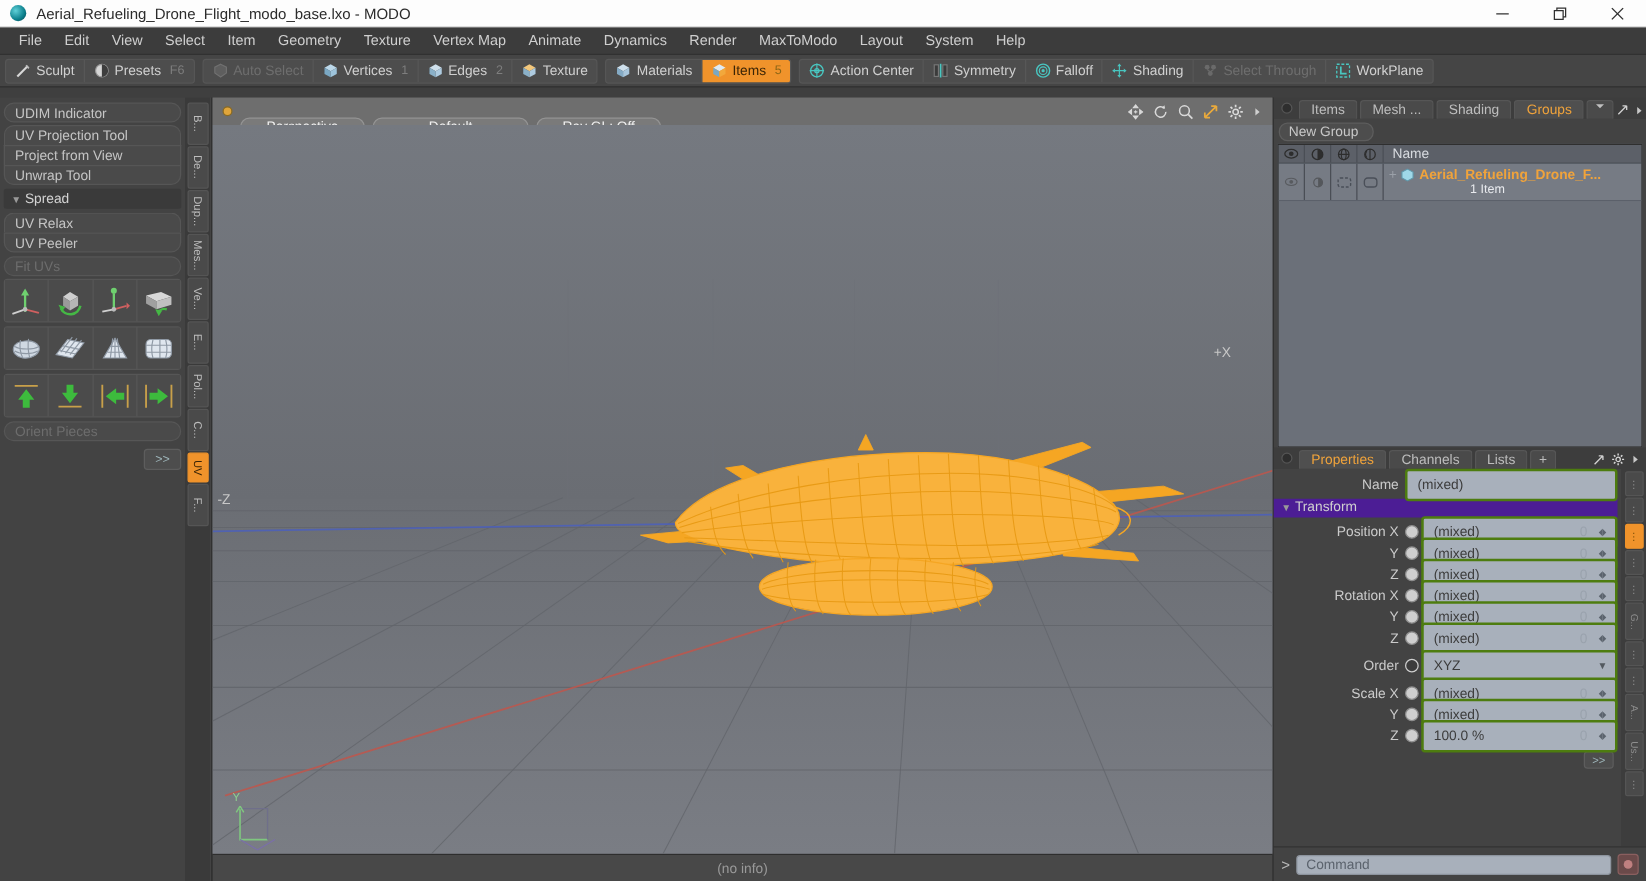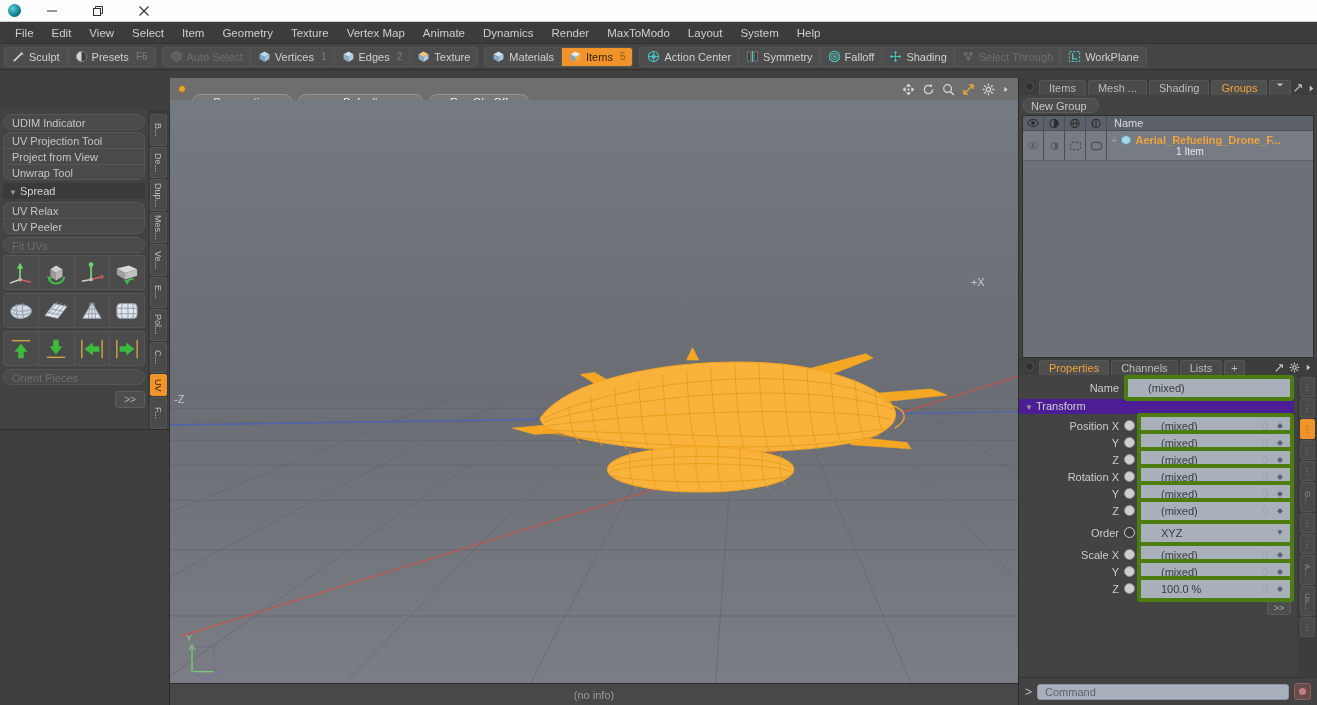--- a/index.html
+++ b/index.html
@@ -62,22 +62,22 @@
   .tbtn.active { background:#f0932b; color:#3a2406; }
   .tbtn .kcount { color:#7e7e7e; font-size:10px; margin-left:3px; }
   .tbtn.active .kcount { color:#8a6516; }
   .ico { width:13px;height:13px;flex:none; display:block; }
 
   
   .main { position:absolute; top:78px; left:0; right:0; bottom:0; display:flex; }
 
   
   .left-panel {
-    width:170px; background:#434343; display:flex; flex-direction:column;
-    border-right:1px solid #2c2c2c; position:relative;margin-top:32px;
+    width:170px; background:#434343; display:flex; flex-direction:row;
+    border-right:1px solid #2c2c2c; position:relative;
   }
   .lp-inner { width:148px; padding:4px 3px 0 3px; }
   .lp-btn {
     height:16px; line-height:16px; background:#4a4a4a; border:1px solid #565656;
     border-radius:8px; color:#c5c5c5; font-size:11px; padding-left:8px;
     margin-bottom:2px; white-space:nowrap; overflow:hidden;
   }
   .lp-btn.dim { color:#6d6d6d; }
   .lp-group { margin-bottom:3px; }
   .lp-group .lp-btn { border-radius:0; margin-bottom:0; border-bottom:none; }
@@ -171,22 +171,22 @@
   .grp-row-title { display:flex; align-items:center; gap:3px; color:#f0a33b; font-size:11px; font-weight:bold; white-space:nowrap; }
   .grp-row-sub { color:#e8eaee; font-size:10px; text-align:center; padding-right:44px; }
   .grp-body-fill { flex:1; background:#6b7079; }
 
   .props-body { background:#434343; flex:1; display:flex; }
   .props-main { flex:1; padding:4px 0 0 0; }
   .prow { display:flex; align-items:center; height:17px; margin-bottom:0px; padding-right:3px; }
   .plabel { width:105px; text-align:right; padding-right:5px; color:#cbcbcb; font-size:11px; white-space:nowrap; }
   .pradio { width:11px;height:11px;border-radius:50%; background:#cfcfcf; border:1px solid #8e8e8e; flex:none; margin-right:2px;}
   .pfield {
-    flex:1; height:26px; background:#a8b0bb; border:4px solid #4d7c0f; border-radius:3px;
-    display:flex; align-items:center; color:#3c3c3c; font-size:11px; padding-left:20px; position:relative;
+    flex:1; height:26px; background:#a8b0bb; border:2px solid #4d7c0f; border-radius:3px;
+    display:flex; align-items:center; color:#3c3c3c; font-size:11px; padding-left:8px; position:relative;
   }
   .pfield.name { background:#a8b0bb; }
   .pfield .zero { position:absolute; right:22px; color:#9aa2ad; font-size:11px; }
   .pfield .spin { position:absolute; right:2px; width:16px;height:13px;
     display:flex;align-items:center;justify-content:center; color:#6a7380; font-size:9px; }
   .pfield .ddcaret { position:absolute; right:6px; color:#53595f; font-size:8px; }
   .psection {
     height:15px; line-height:15px; background:#4c1d95; color:#d0d0d0; font-size:11px;
     padding-left:6px; margin:3px 3px 3px 0;
   }
@@ -211,20 +211,21 @@
     display:flex;align-items:center;justify-content:center; }
   .cmd-rec i { width:7px;height:7px;border-radius:50%;background:#c08080; display:block; }
 </style>
 </head>
 <body>
 
 <div id="app">
 
   <div class="titlebar">
     <div class="tb-icon"></div>
+    <div class="tb-title">Aerial_Refueling_Drone_Flight_modo_base.lxo - MODO</div>
     <div class="win-btns">
       <div class="win-btn">
         <svg width="12" height="12" viewBox="0 0 12 12">
             <line x1="1" y1="6" x2="11" y2="6" stroke="#303030" stroke-width="1"></line>
           </svg>
       </div>
       <div class="win-btn">
         <svg width="12" height="12" viewBox="0 0 12 12">
           <rect x="1.5" y="3.5" width="7" height="7" fill="none" stroke="#303030" stroke-width="1"></rect>
           <path d="M3.5 3.5 V1.5 H10.5 V8.5 H8.5" fill="none" stroke="#303030" stroke-width="1"></path>

